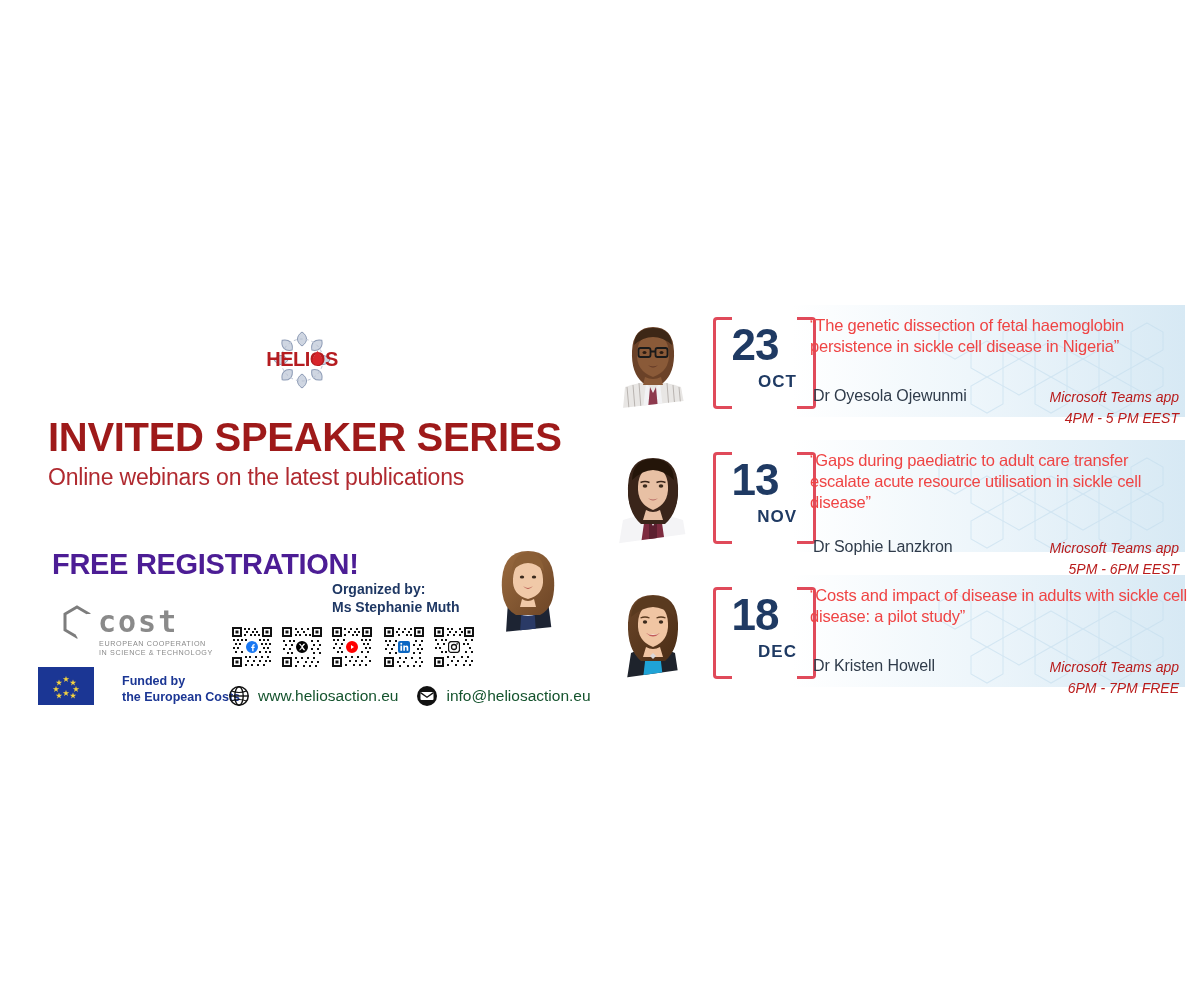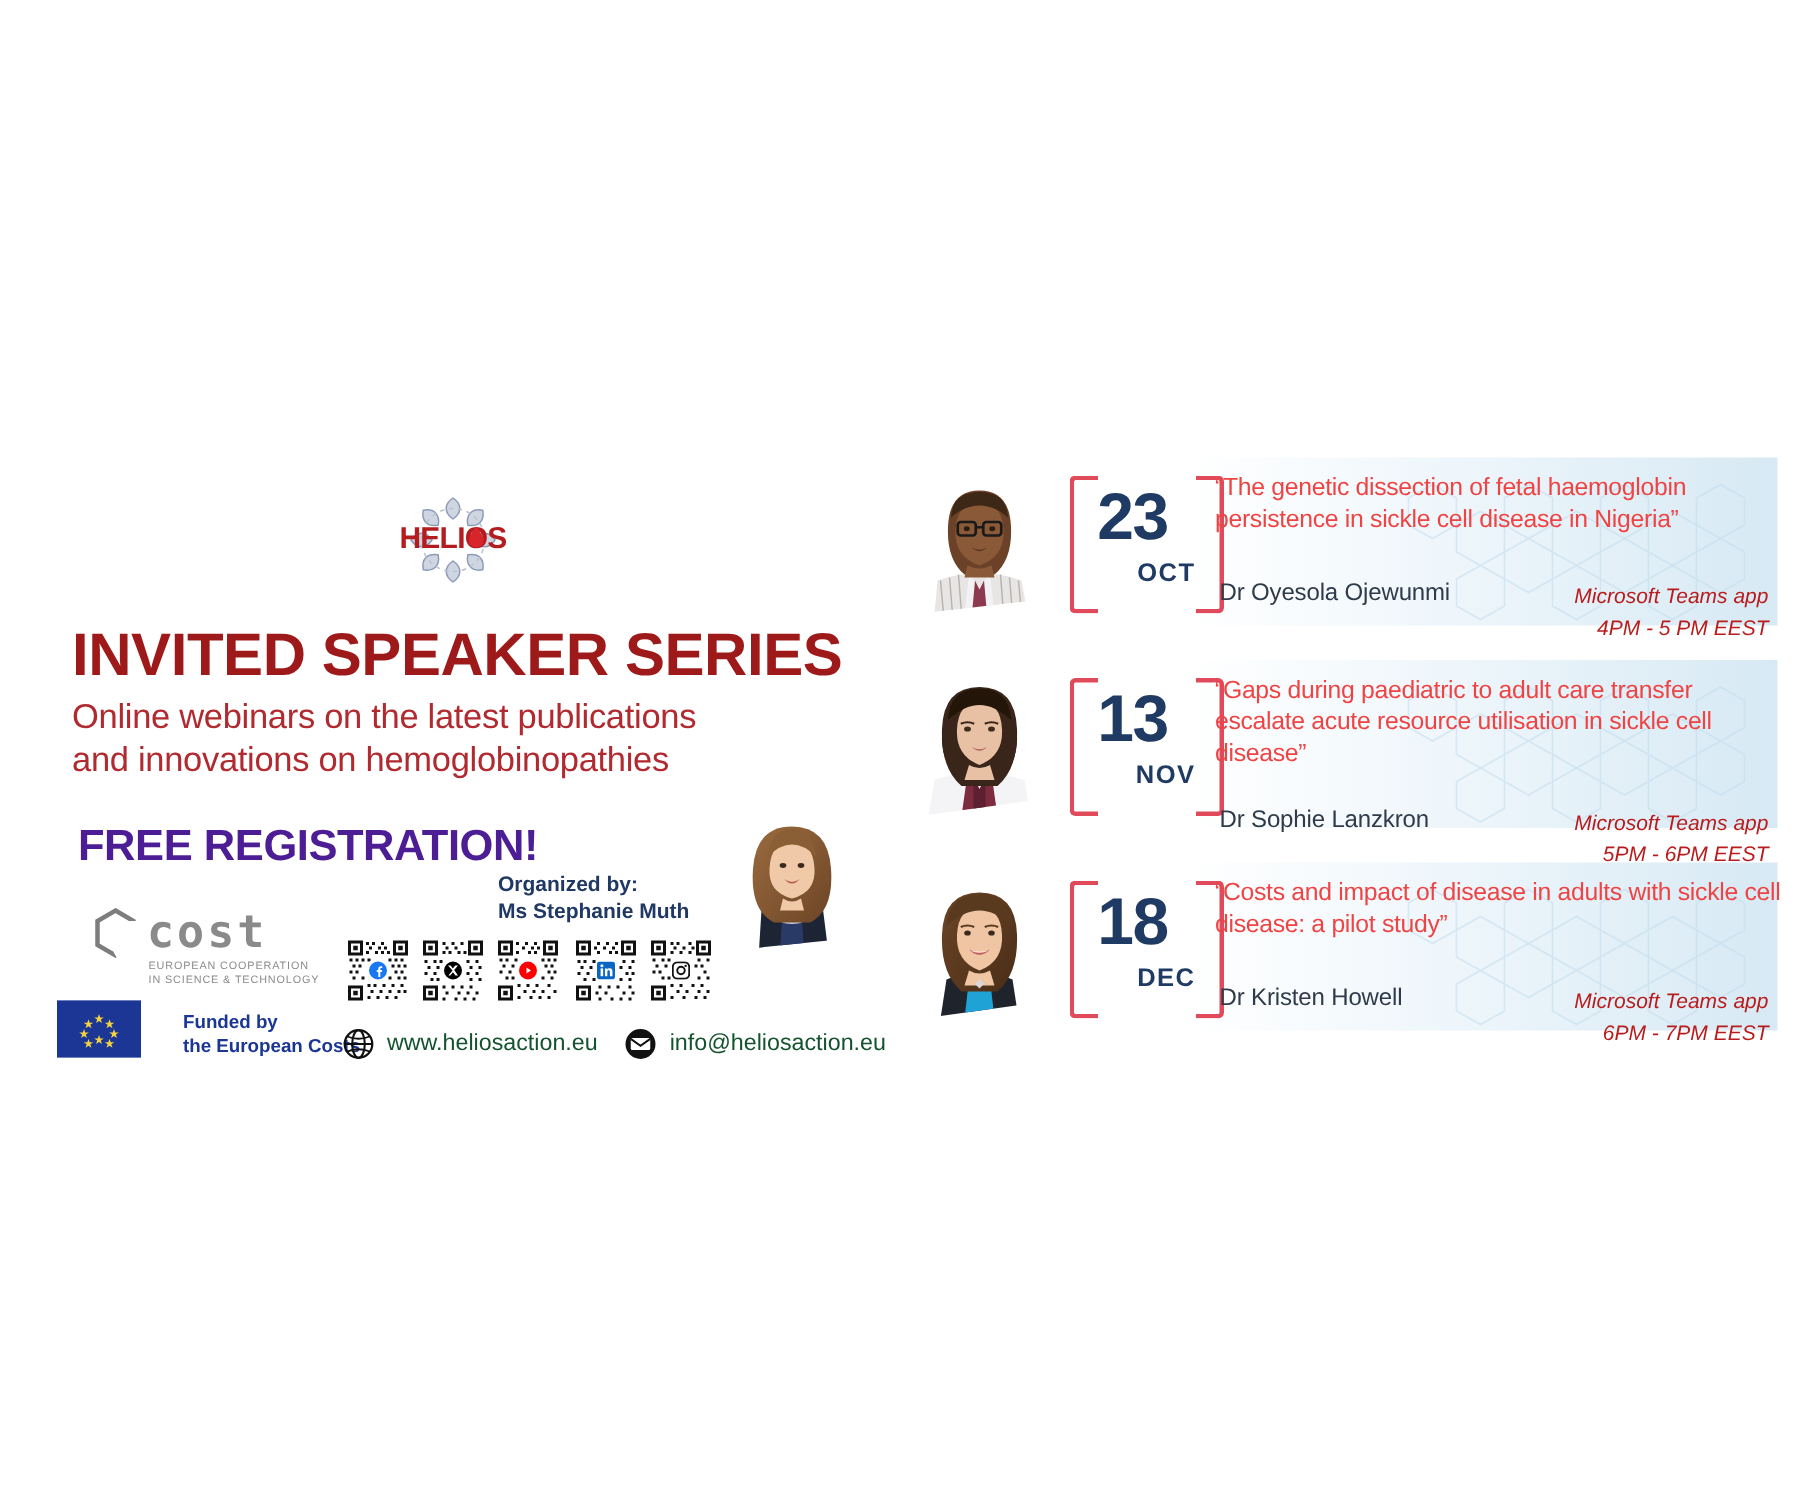--- a/index.html
+++ b/index.html
@@ -410,21 +410,20 @@
       <div id="helios-word">HELIOS</div>
       <svg id="helios-drop" viewBox="0 0 11 14">
         <path d="M5.5 0 C5.5 0 10.5 6 10.5 9.2 C10.5 12 8.3 14 5.5 14 C2.7 14 0.5 12 0.5 9.2 C0.5 6 5.5 0 5.5 0 Z" fill="#d7252b"></path>
       </svg>
     </div>
 
     <div id="main-title">INVITED SPEAKER SERIES</div>
 
     <div id="subtitle">
       <div>Online webinars on the latest publications</div>
-      <div>and innovations on hemoglobinopathies</div>
     </div>
 
     <div id="free-reg">FREE REGISTRATION!</div>
 
     <div id="organized">
       <div>Organized by:</div>
       <div>Ms Stephanie Muth</div>
     </div>
 
     <div id="organizer-photo">
@@ -1007,18 +1006,18 @@
       <div class="datebox">
         <span class="brk brk-l"></span>
         <span class="brk brk-r"></span>
         <div class="date-day">18</div>
         <div class="date-mon">DEC</div>
       </div>
       <div class="sess-title">“Costs and impact of disease in adults with sickle cell disease: a pilot study”</div>
       <div class="sess-speaker">Dr Kristen Howell</div>
       <div class="sess-meta">
         <div>Microsoft Teams app</div>
-        <div>6PM - 7PM EEST</div>
+        <div>6PM - 7PM FREE</div>
       </div>
     </div>
 
   </div>
 </div>
 
 </body></html>

